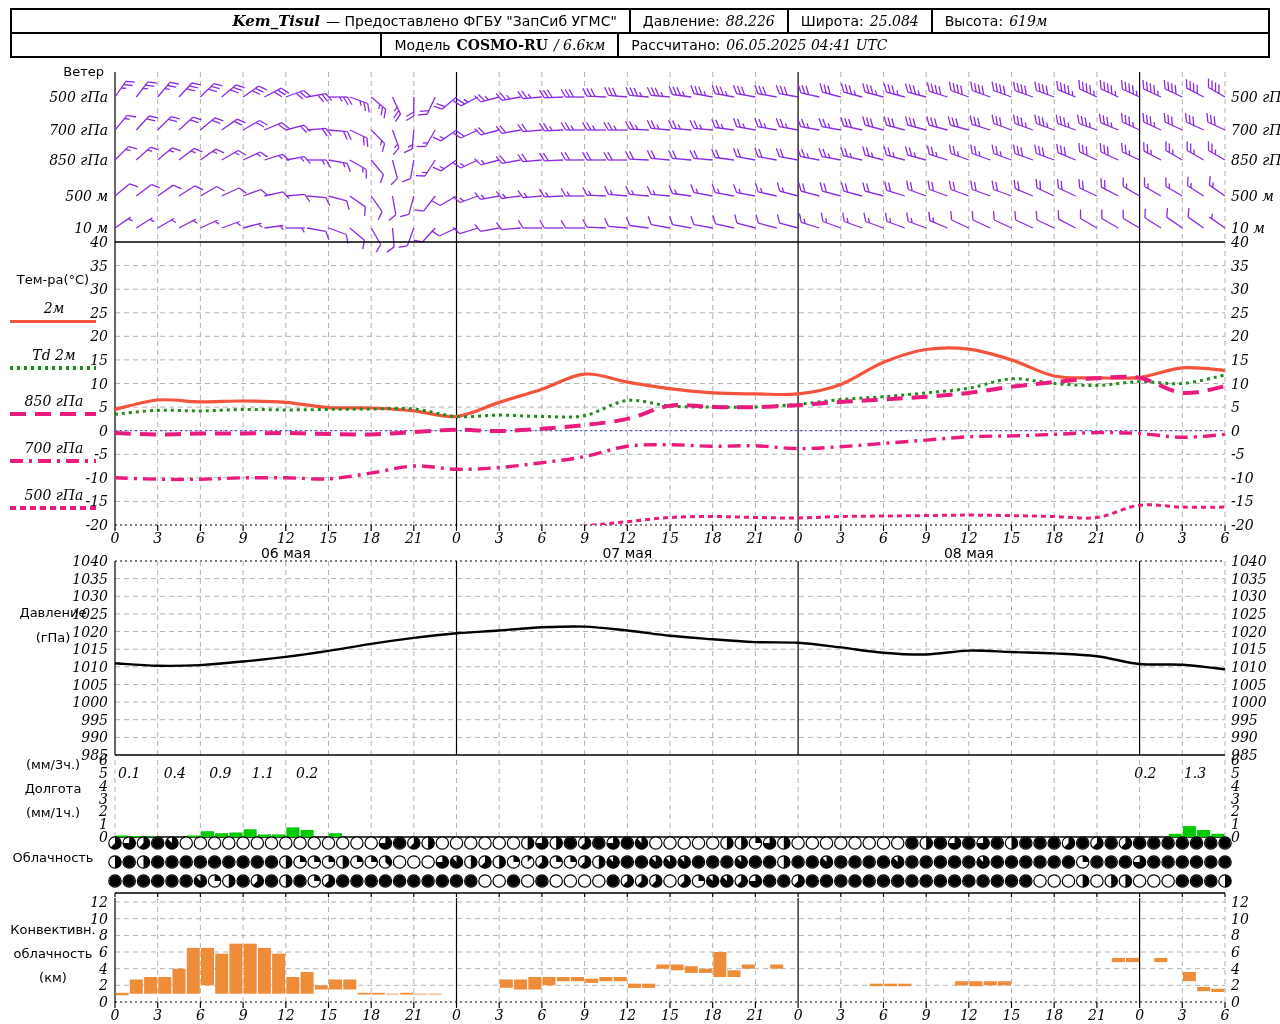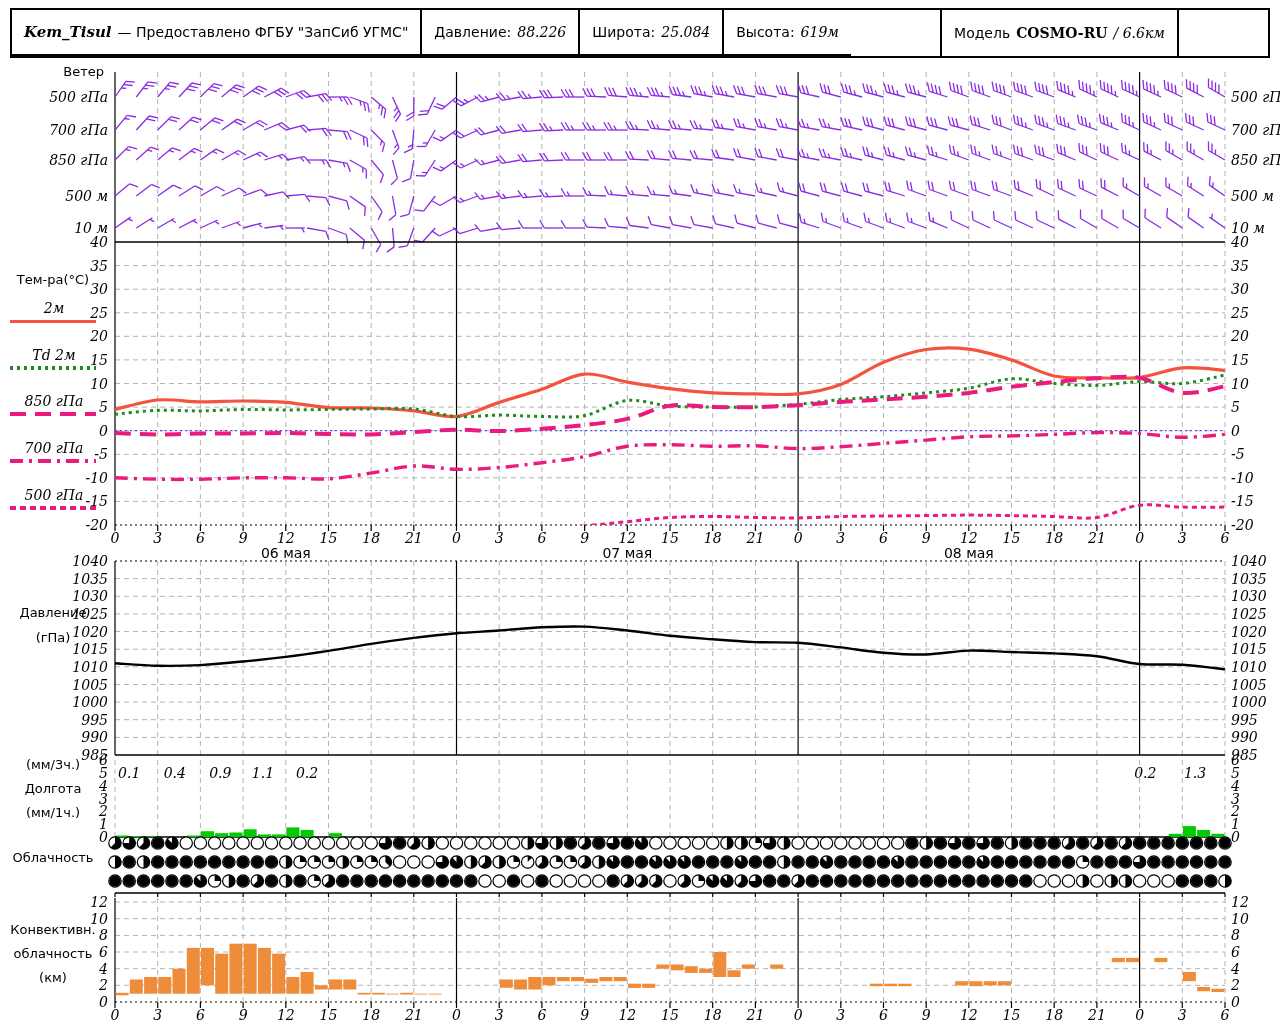--- a/index.html
+++ b/index.html
@@ -1,20 +1,20 @@
 <!DOCTYPE html>
 <html><head>
 <meta charset="utf-8">
 <style>
   html,body{margin:0;padding:0;background:#fff}
   #stage{position:relative;width:1280px;height:1024px;background:#fff;overflow:hidden;
          font-family:"DejaVu Sans",sans-serif;color:#000}
   
   .header{position:absolute;left:10px;top:8px;width:1256px;height:46px;border:2px solid #000;
-          display:flex;flex-direction:row}
+          display:flex;flex-direction:column}
   .hrow{flex:1;display:flex;align-items:center;justify-content:center;font-size:14px;white-space:nowrap}
   .hrow1{border-bottom:2px solid #000}
   .hcell{display:flex;align-items:center;height:100%;padding:0 12px;gap:6px}
   .hsep{width:2px;height:100%;background:#000}
   .station{font-family:"DejaVu Serif",serif;font-weight:bold;font-style:italic;font-size:15px}
   .ital{font-family:"DejaVu Serif",serif;font-style:italic;font-weight:normal}
   .mname{font-family:"DejaVu Serif",serif;font-weight:bold}
   
   .side{position:absolute;left:0;width:106px;font-size:13px;text-align:center}
   .right-al{text-align:right;padding-right:2px;box-sizing:border-box}
@@ -76,20 +76,24 @@
       </div>
     </div>
     <div class="hrow">
       <div class="hsep"></div>
       <div class="hcell">
         <span>Модель</span>
         <span class="mname">COSMO-RU</span>
         <span class="ital">/ 6.6км</span>
       </div>
       <div class="hsep"></div>
+      <div class="hcell">
+        <span>Рассчитано:</span>
+        <span class="ital">06.05.2025 04:41 UTC</span>
+      </div>
     </div>
   </div>
 
   <div class="side right-al" style="top:64px">Ветер</div>
   <div class="side" style="top:272px">Тем-ра(°C)</div>
 
   <div class="leg-item" style="top:300px">2м</div>
   <div class="leg-line ll0" style="top:320px"></div>
   <div class="leg-item" style="top:347px">Td 2м</div>
   <div class="leg-line ll1" style="top:366px"></div>

